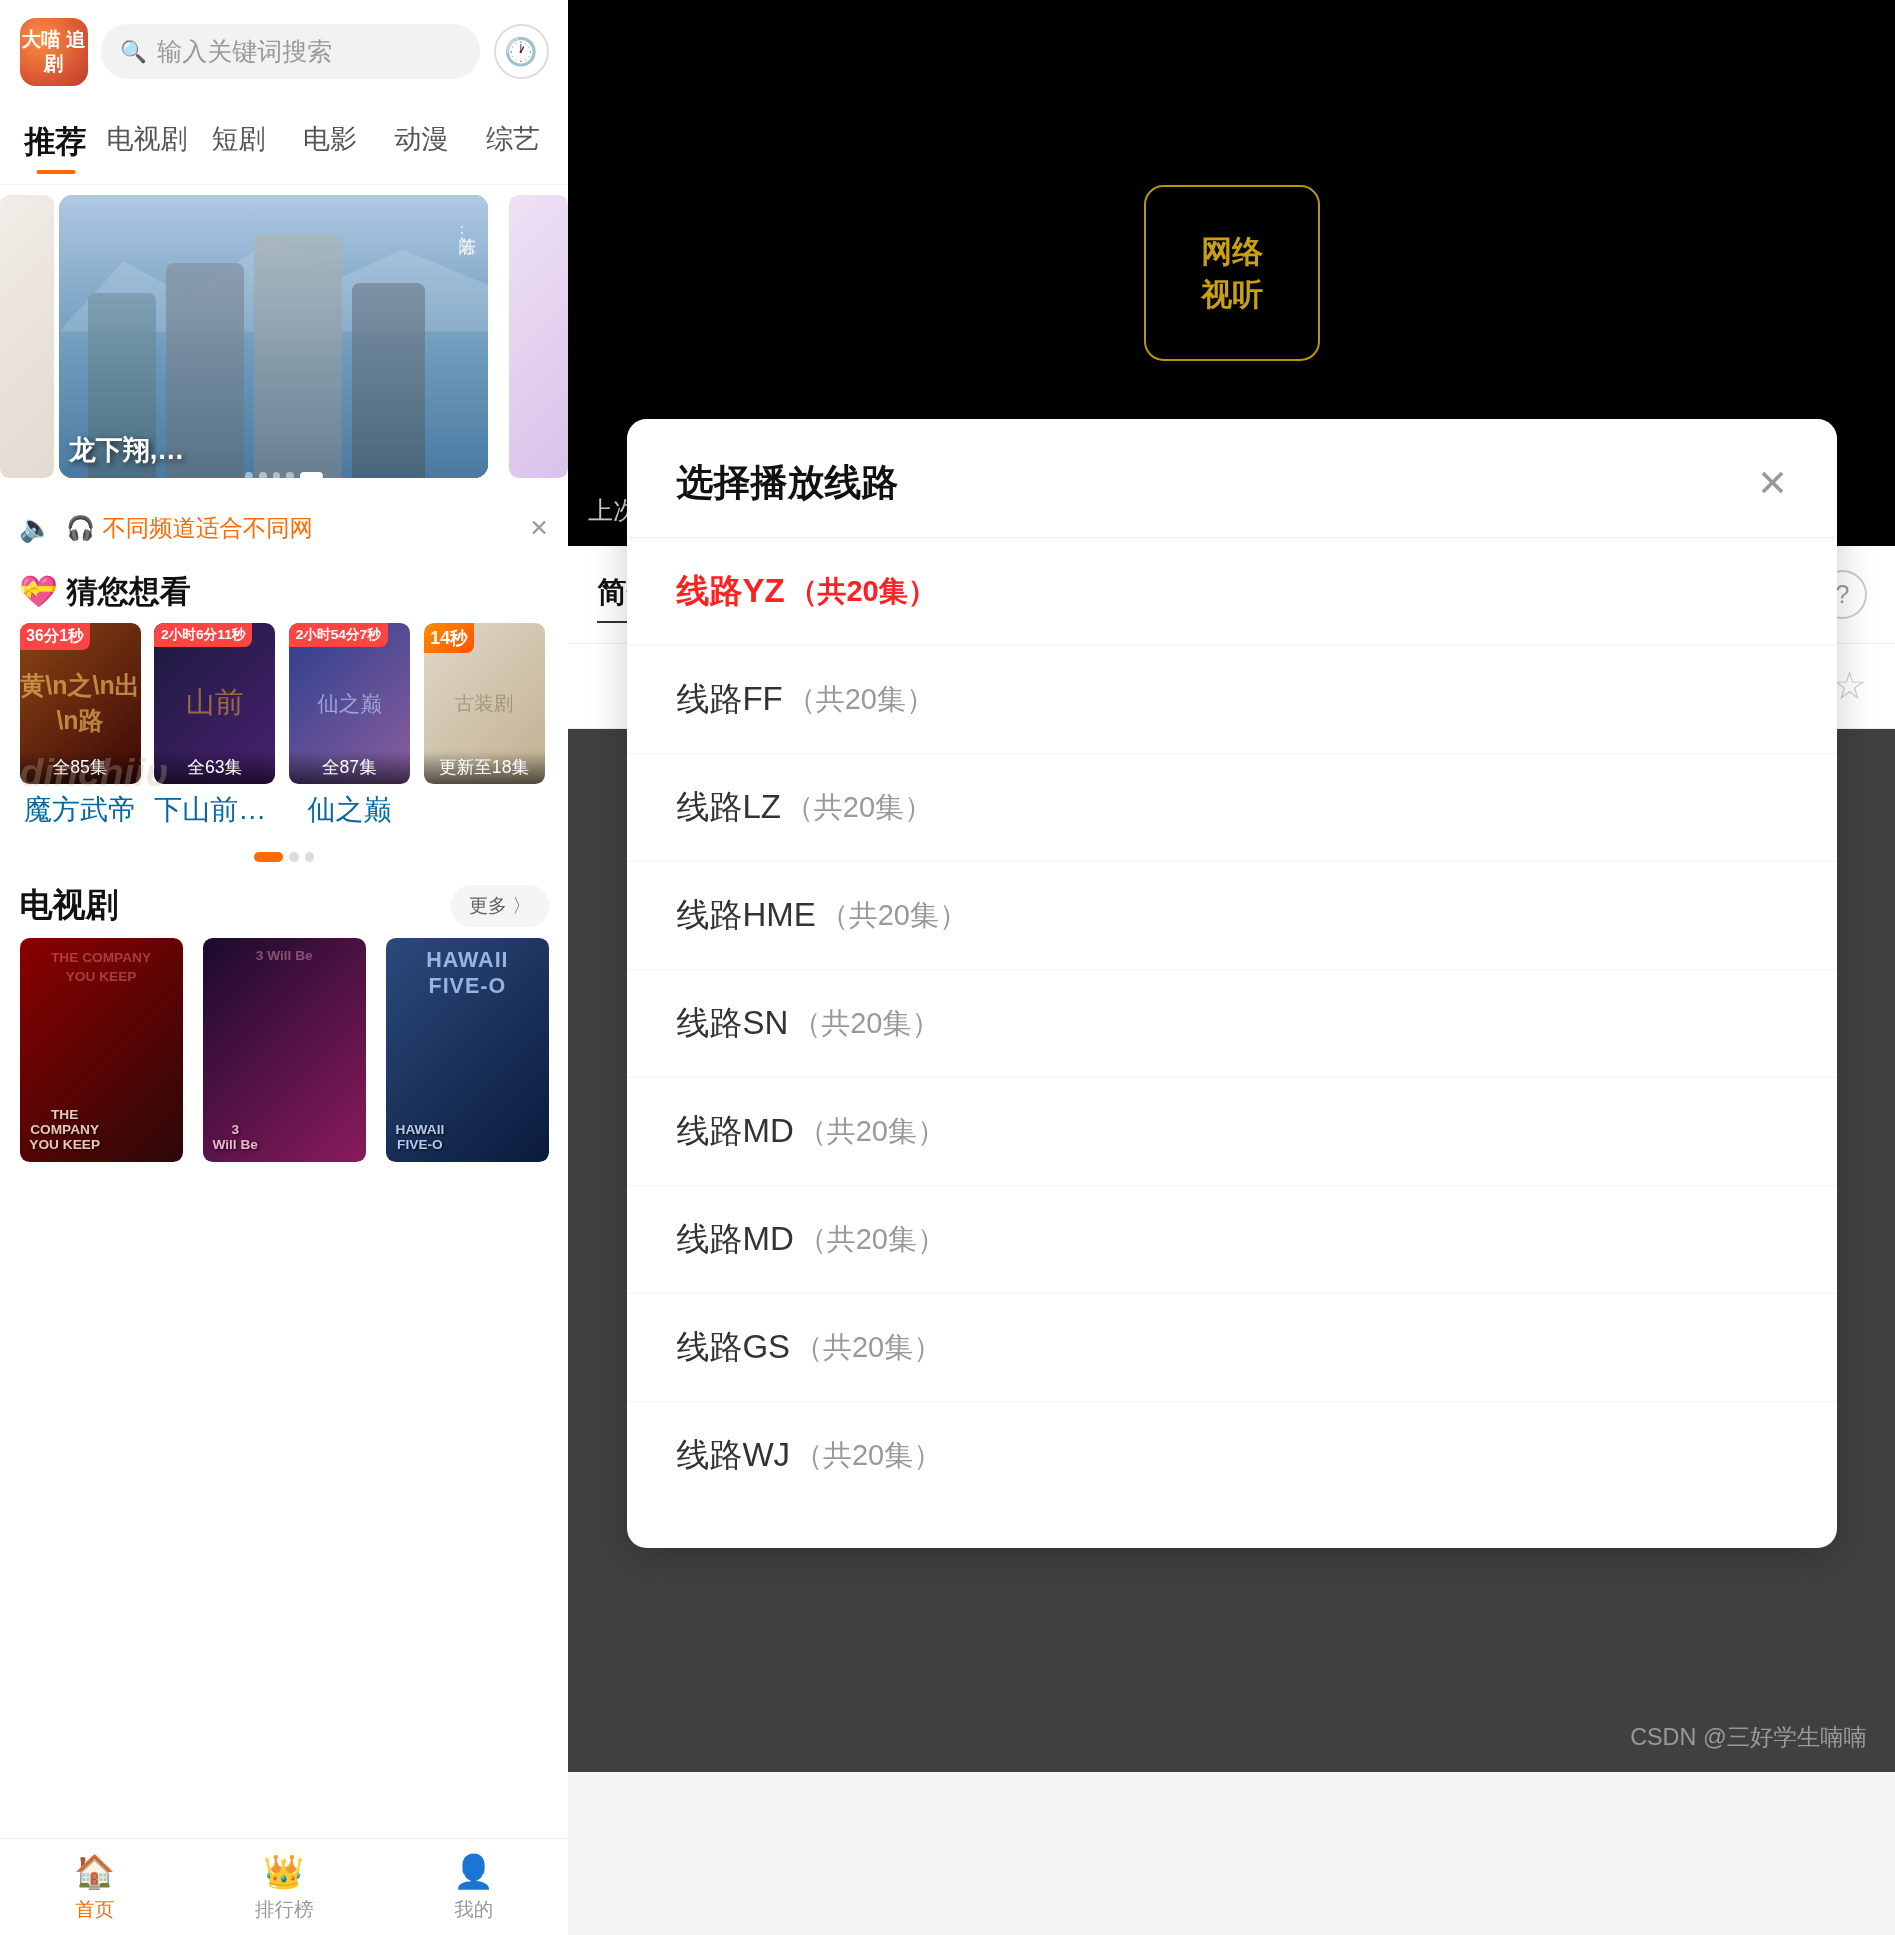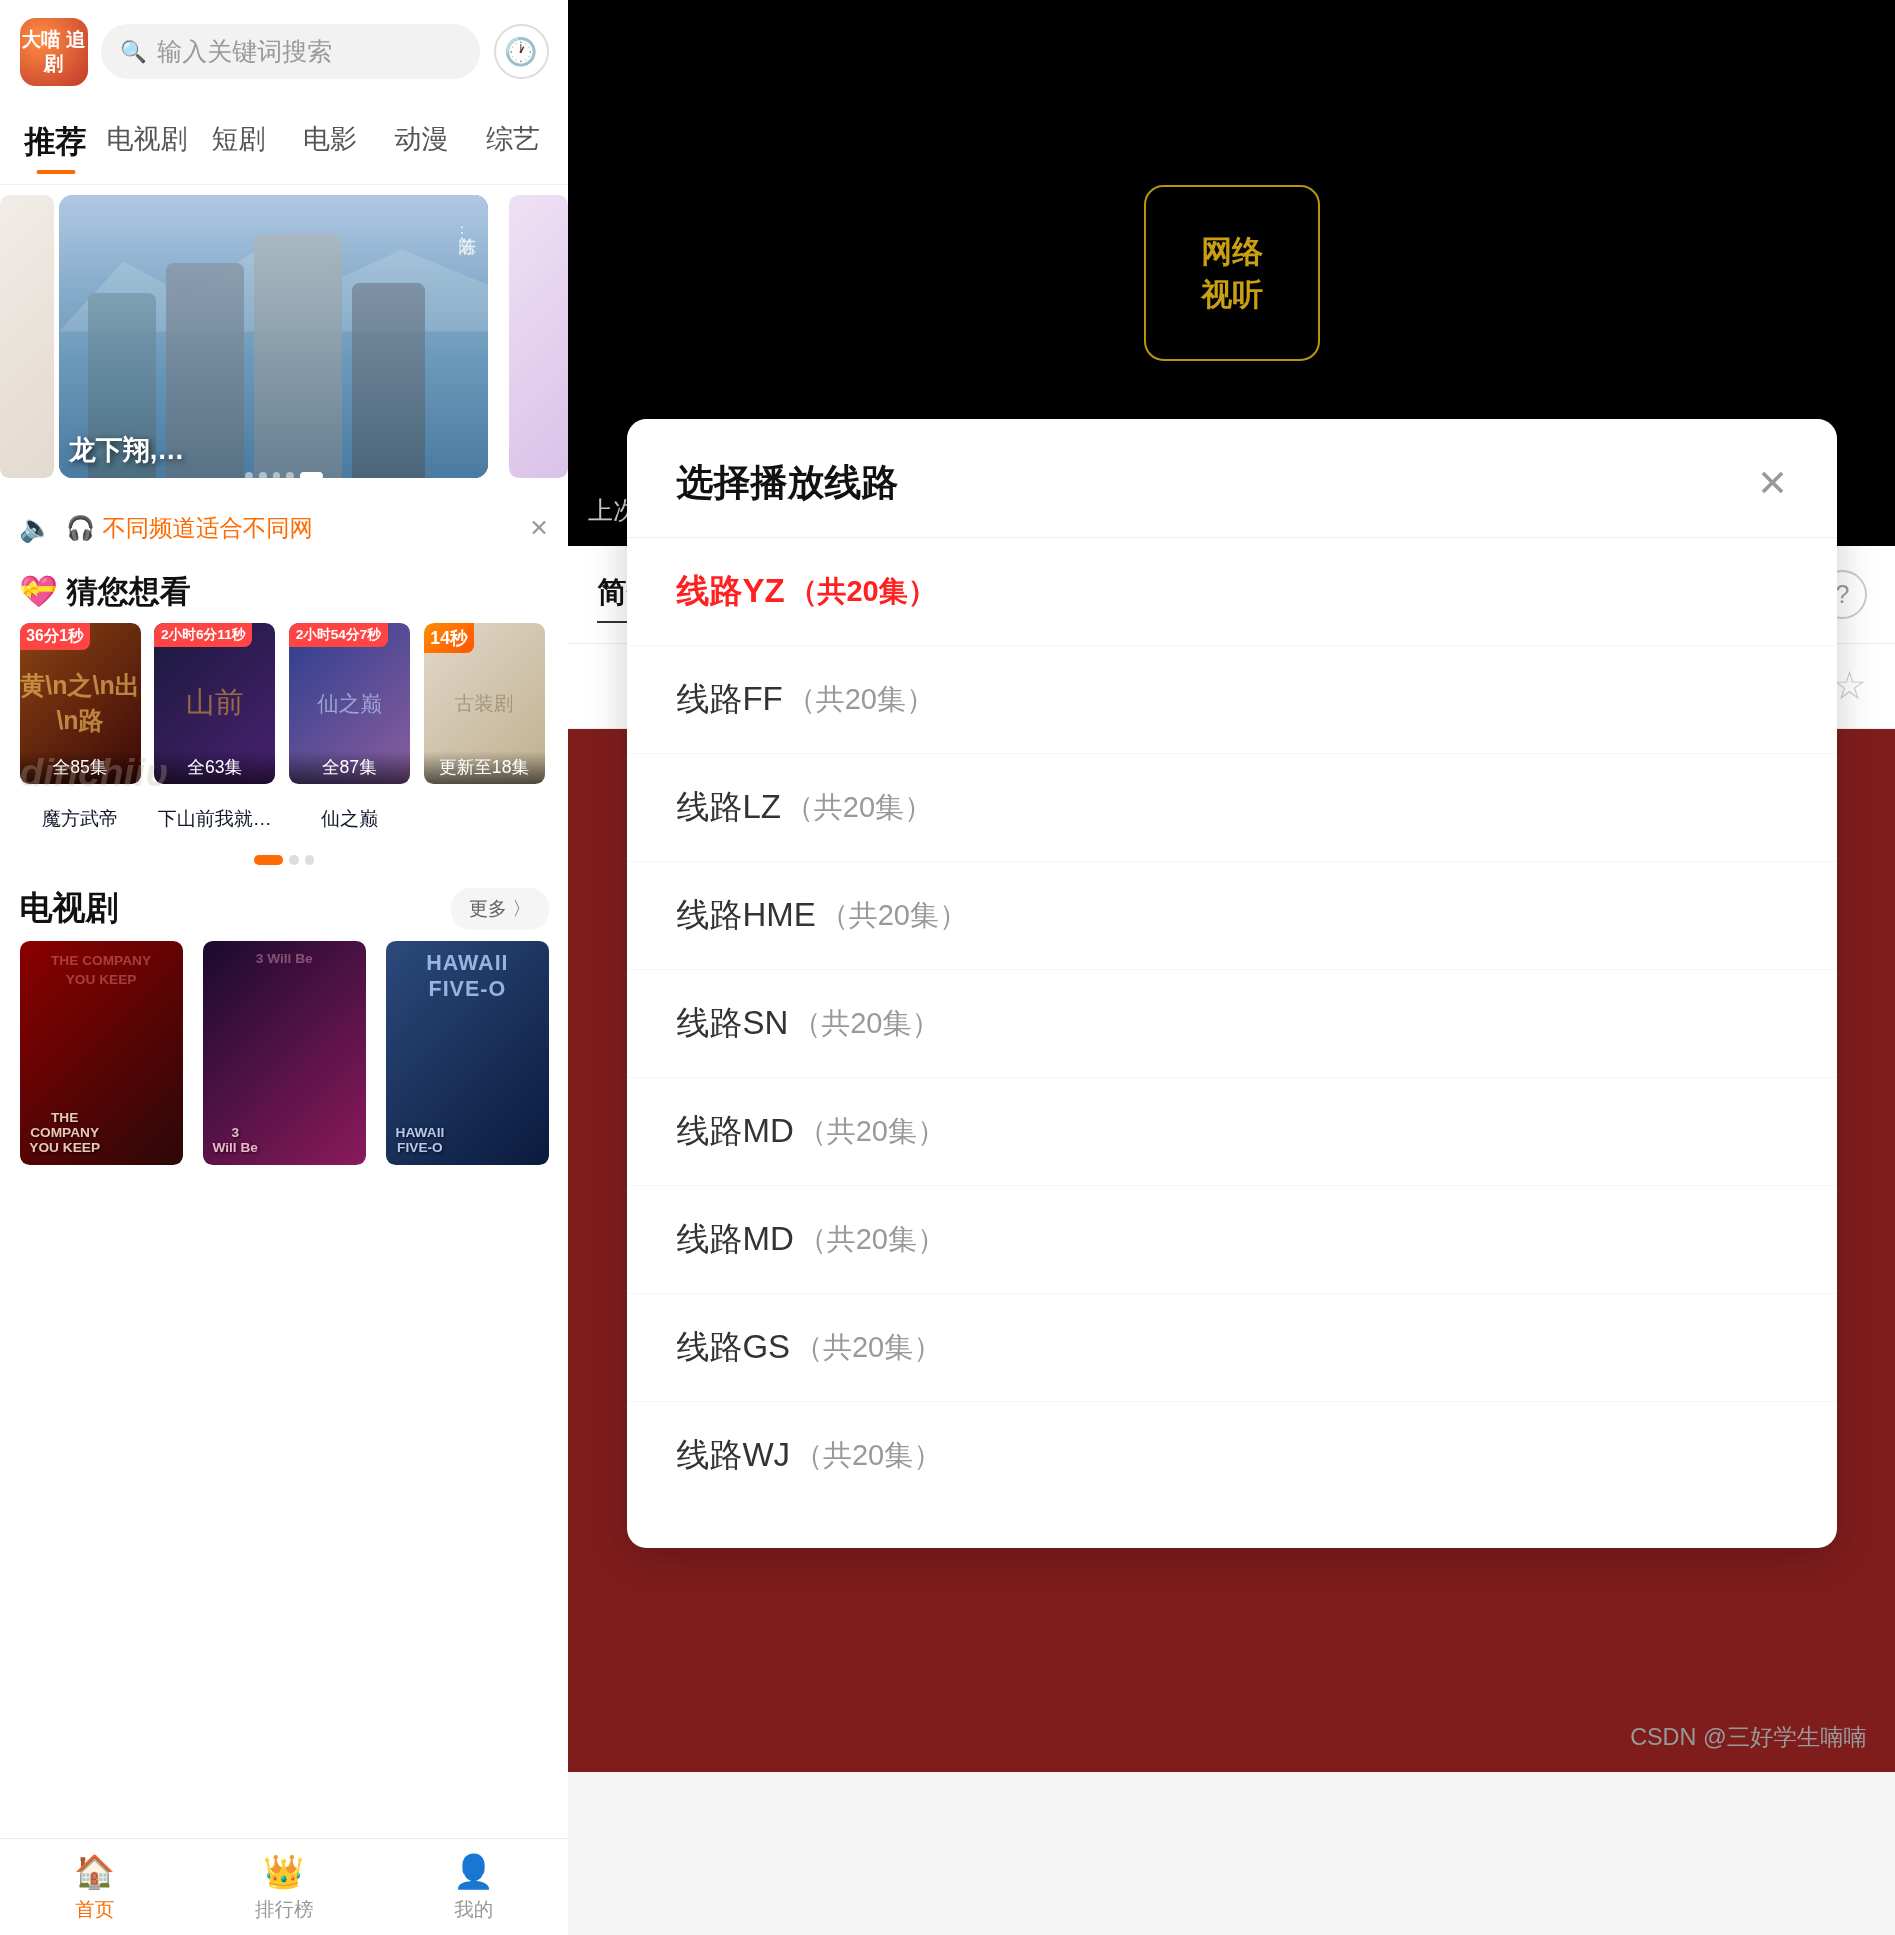--- a/index.html
+++ b/index.html
@@ -231,23 +231,23 @@
       color: white;
       font-size: 17.6px;
       padding: 2.9px 6.8px;
       border-radius: 9.8px 0 7.8px 0;
       font-weight: bold;
     }
     .rec-badge-orange {
       background: linear-gradient(135deg, #ff8c00, #ff5500);
     }
     .rec-name {
-      font-size: 19px;
-      color: #0f172a;
-      margin-top: 22px;
+      font-size: 28px;
+      color: #0369a1;
+      margin-top: 7px;
       text-align: center;
       white-space: nowrap;
       overflow: hidden;
       text-overflow: ellipsis;
     }
     .rec-dots {
       display: flex;
       justify-content: center;
       gap: 5.9px;
       margin: 7.8px 0;
@@ -339,21 +339,21 @@
       color: #ff6b00;
     }
     .bottom-nav-icon.active {
       color: #ff6b00;
     }
 
     
     .right-panel {
       width: 1350px;
       height: 1772px;
-      background: #7f1d1d;
+      background: #404040;
       display: flex;
       flex-direction: column;
       position: relative;
     }
 
     
     .video-player {
       width: 100%;
       height: 546px;
       background: #000;

